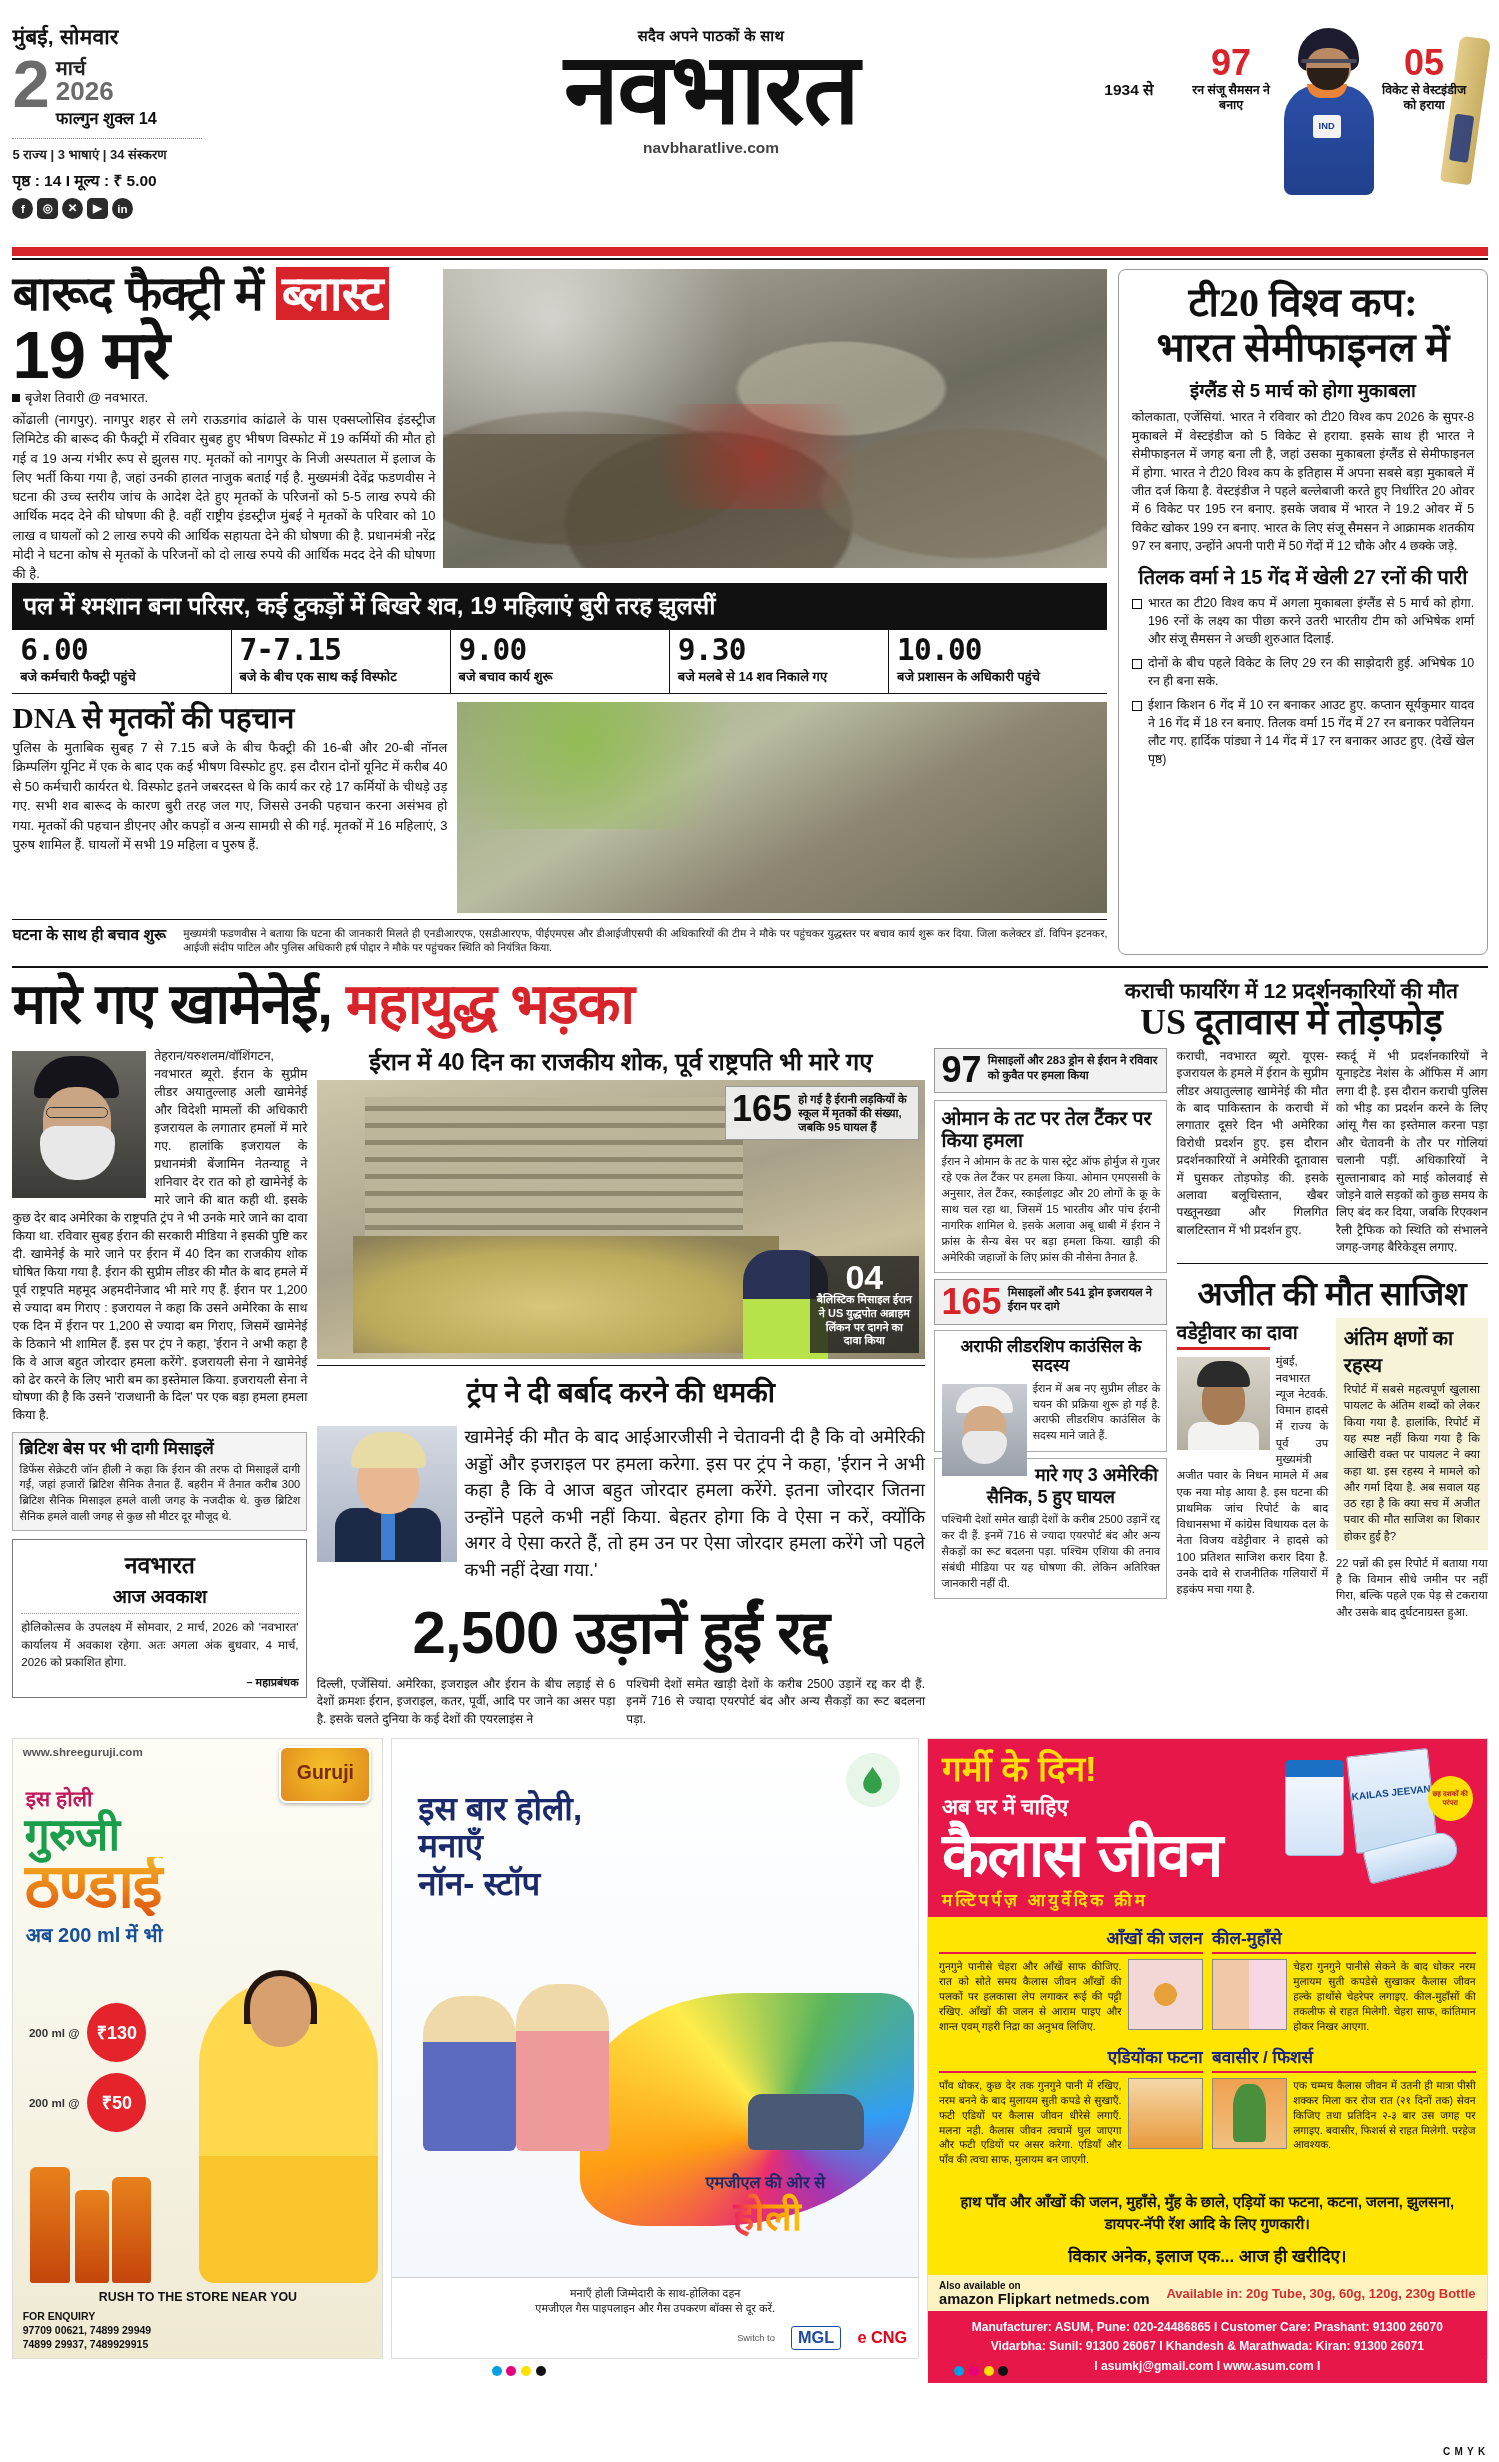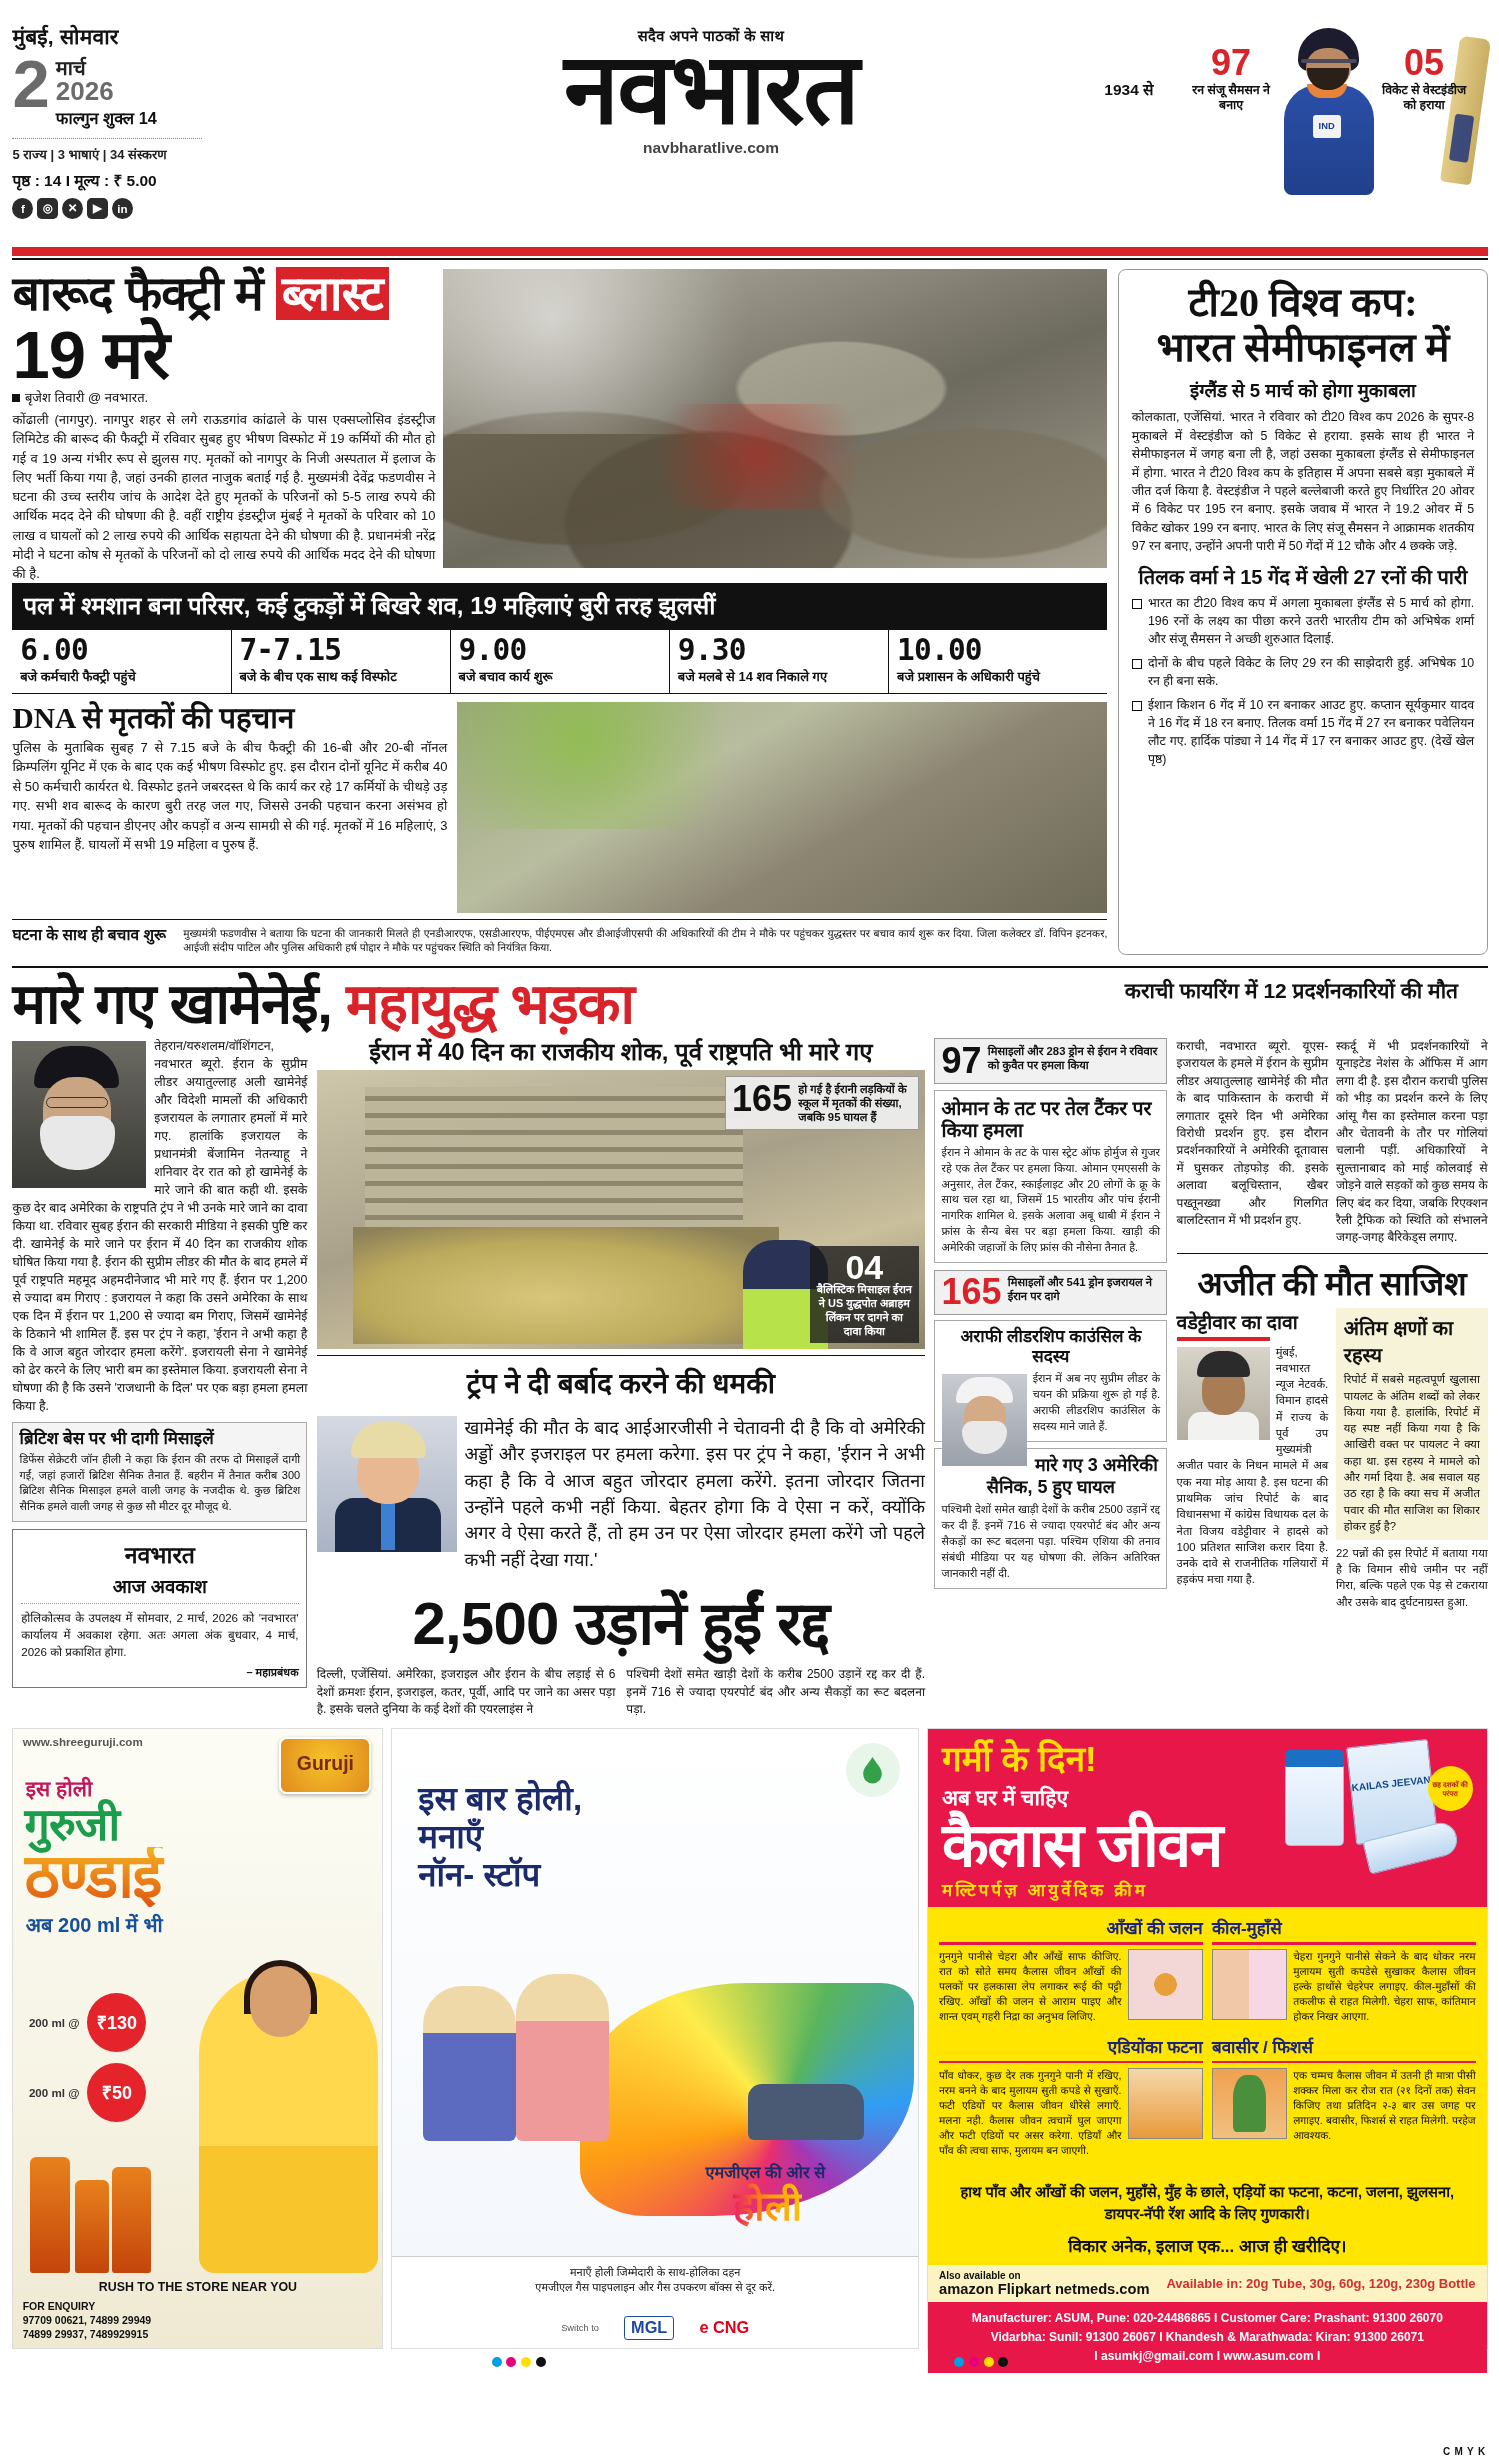--- a/index.html
+++ b/index.html
@@ -235,21 +235,21 @@
   .mg-p2 { position:absolute; left:93px; bottom:0; width:93px; height:167px; background: linear-gradient(#f0d9a8 0 28%, #ef9a9a 28% 100%); border-radius: 39px 39px 6.2px 6.2px;}
   .mgl-swoosh { position:absolute; right: 4.7px; bottom: 132px; width: 334px; height: 233px;
       background: conic-gradient(from 200deg at 60% 60%, #e91e63, #ff9800, #ffeb3b, #4caf50, #2196f3, #9c27b0, #e91e63);
       border-radius: 50% 10% 60% 20%; opacity: .92; filter: blur(0.2px); }
   .mgl-car { position:absolute; right: 54px; bottom: 208px; width: 116px; height: 56px; background: #4a5a74; border-radius: 14px 20px 6.2px 6.2px; }
   .mgl-holi { position:absolute; right: 116px; bottom: 116px; font-size: 40px; font-weight: 900;
       background: linear-gradient(90deg,#e91e63,#ff9800,#ffc107); -webkit-background-clip:text; background-clip:text; color:transparent; }
   .mgl-from { position:absolute; right: 93px; bottom: 165px; font-size: 16.3px; font-weight: 700; color:#1b2a6b; }
   .mgl-foot { position:absolute; left:0; right:0; bottom:0; background:#fff; border-top:0.8px solid #ccc; padding: 7.8px 11px; }
   .mgl-note { font-size: 11px; line-height:1.4; text-align:center; }
-  .mgl-bar { display:flex; align-items:center; justify-content:center; gap: 25px; margin-top: 20px; }
+  .mgl-bar { display:flex; align-items:center; justify-content:flex-end; gap: 16px; margin-top: 9px; }
   .mgl-logo { font-size: 16.3px; font-weight: 900; color:#1b4aa0; border:1.6px solid #1b4aa0; padding: 1.6px 6.2px; border-radius:3.1px; }
   .mgl-cng { font-size: 16.3px; font-weight: 900; color: #e2001a; }
 
   .ad-kailas { flex: 1; background: #f4f4f4; border: 0.8px solid #ddd; display:flex; flex-direction: column; }
   .kj-top { background: #e8174a; position: relative; padding: 12.4px 14px 6.2px; }
   .kj-l1 { font-size: 35px; font-weight: 900; color: #ffe000; line-height: 1.05; }
   .kj-l2 { font-size: 21px; font-weight: 700; color: #fff; margin-top: 4.7px; }
   .kj-brand { font-size: 61px; font-weight: 900; color: #fff; line-height: 1; letter-spacing: -1.6px; margin-top: 4.7px; }
   .kj-tag { font-size: 17px; font-weight: 700; color: #ffe000; letter-spacing: 3.1px; margin-top: 1.6px; }
   .kj-packs { position:absolute; right: 12.4px; top: 9.3px; width: 194px; height: 147px; }
@@ -428,20 +428,21 @@
   </div>
 
   <div class="band2">
     <div class="b2-head">
       <div class="iran-title">
         <span>मारे गए खामेनेई,</span>
         <span class="red">महायुद्ध भड़का</span>
       </div>
       <div style="flex:1">
         <div class="karachi-kick">कराची फायरिंग में 12 प्रदर्शनकारियों की मौत</div>
+        <div class="karachi-h">US दूतावास में तोड़फोड़</div>
       </div>
     </div>
 
     <div class="b2-main">
 
       <div class="b2-left">
         <div class="byline2">
           <div class="khamenei-ph">
             <div class="km-turban"></div>
               <div class="km-face"></div>

